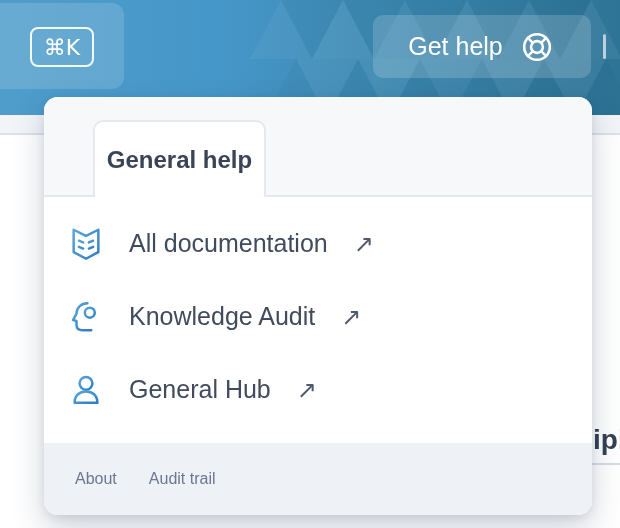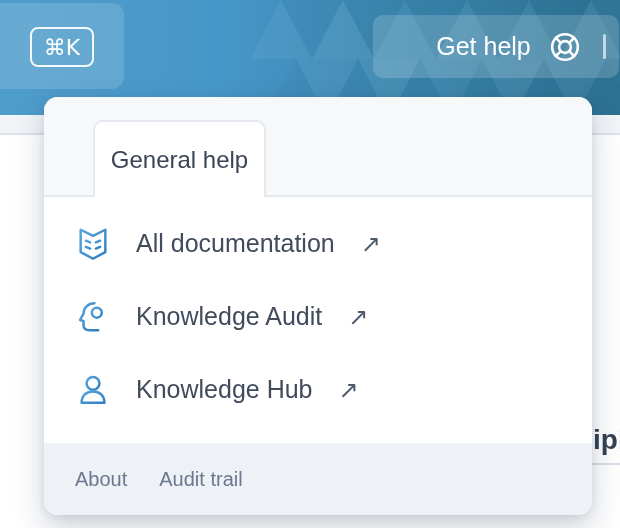--- a/index.html
+++ b/index.html
@@ -29,21 +29,20 @@
     display:flex;align-items:center;justify-content:center;
     color:#ffffff;font-size:22px;
     font-family:"DejaVu Sans","Liberation Sans",sans-serif;
   }
 
   .get-help-btn{
     position:absolute;left:373px;top:15px;width:218px;height:63px;
     background:rgba(255,255,255,0.17);border-radius:10px;
     display:flex;align-items:center;justify-content:center;gap:15px;
     cursor:pointer;
-    padding-left:28px;
   }
   .get-help-label{color:#ffffff;font-size:25px;}
   .header-divider{
     position:absolute;left:603px;top:34px;width:3px;height:25px;
     background:rgba(255,255,255,0.65);border-radius:2px;
   }
 
   
   .behind-toolbar{
     position:absolute;left:0;top:115px;width:620px;height:18px;
@@ -77,42 +76,42 @@
     background:#ffffff;border:2px solid #e4e9f0;border-bottom:none;
     border-radius:10px 10px 0 0;z-index:3;
     display:flex;align-items:center;justify-content:center;
     cursor:pointer;
   }
   .tab-inactive{
     position:absolute;left:226px;top:23px;width:265px;height:75px;
     display:flex;align-items:center;justify-content:center;
     cursor:pointer;z-index:2;
   }
-  .tab-label{color:#3b4455;font-size:24px;}
+  .tab-label{color:#3b4455;font-size:24px;font-weight:bold;}
 
   .menu{
     position:absolute;left:0;top:100px;right:0;padding-top:10px;
   }
   .menu-row{
     height:73px;display:flex;align-items:center;
-    padding-left:30px;gap:24px;cursor:pointer;
+    padding-left:23px;gap:24px;cursor:pointer;
   }
   .menu-icon{width:38px;height:38px;flex:0 0 38px;}
   .menu-label{color:#414b5c;font-size:25px;}
   .ext-arrow{
     color:#4d5a6b;font-size:24px;margin-left:2px;
     font-family:"DejaVu Sans","Liberation Sans",sans-serif;
   }
 
   .panel-footer{
     position:absolute;left:0;right:0;bottom:0;height:72px;
     background:#eef1f5;border-radius:0 0 14px 14px;
     display:flex;align-items:center;padding-left:31px;gap:32px;
   }
-  .footer-link{color:#6b7890;font-size:20px;cursor:pointer;}
+  .footer-link{color:#6b7890;font-size:16px;cursor:pointer;}
 </style>
 </head>
 <body>
 
 <div class="stage">
 
   <div class="app-header">
     <svg class="pattern-svg" viewBox="0 0 620 118" preserveAspectRatio="none">
       <polygon points="250,59 281,0 312,59" fill="#ffffff" opacity="0.05"></polygon>
       <polygon points="281,0 312,59 343,0" fill="#0d3950" opacity="0.04"></polygon>
@@ -213,21 +212,21 @@
             <linearGradient id="g3" x1="0" y1="0" x2="1" y2="1">
               <stop offset="0" stop-color="#58a5db"></stop>
                 <stop offset="1" stop-color="#2d7ec5"></stop>
             </linearGradient>
           </defs>
           <g fill="none" stroke="url(#g3)" stroke-width="2.6" stroke-linecap="round" stroke-linejoin="round">
             <circle cx="20" cy="13" r="6.8"></circle>
             <path d="M8 33.5 C8 25.5 13.3 21.5 20 21.5 C26.7 21.5 32 25.5 32 33.5 Z"></path>
           </g>
         </svg>
-        <span class="menu-label">Knowledge Hub</span>
+        <span class="menu-label">General Hub</span>
         <span class="ext-arrow">↗</span>
       </div>
 
     </div>
 
     <div class="panel-footer">
       <span class="footer-link">About</span>
       <span class="footer-link">Audit trail</span>
     </div>
 

